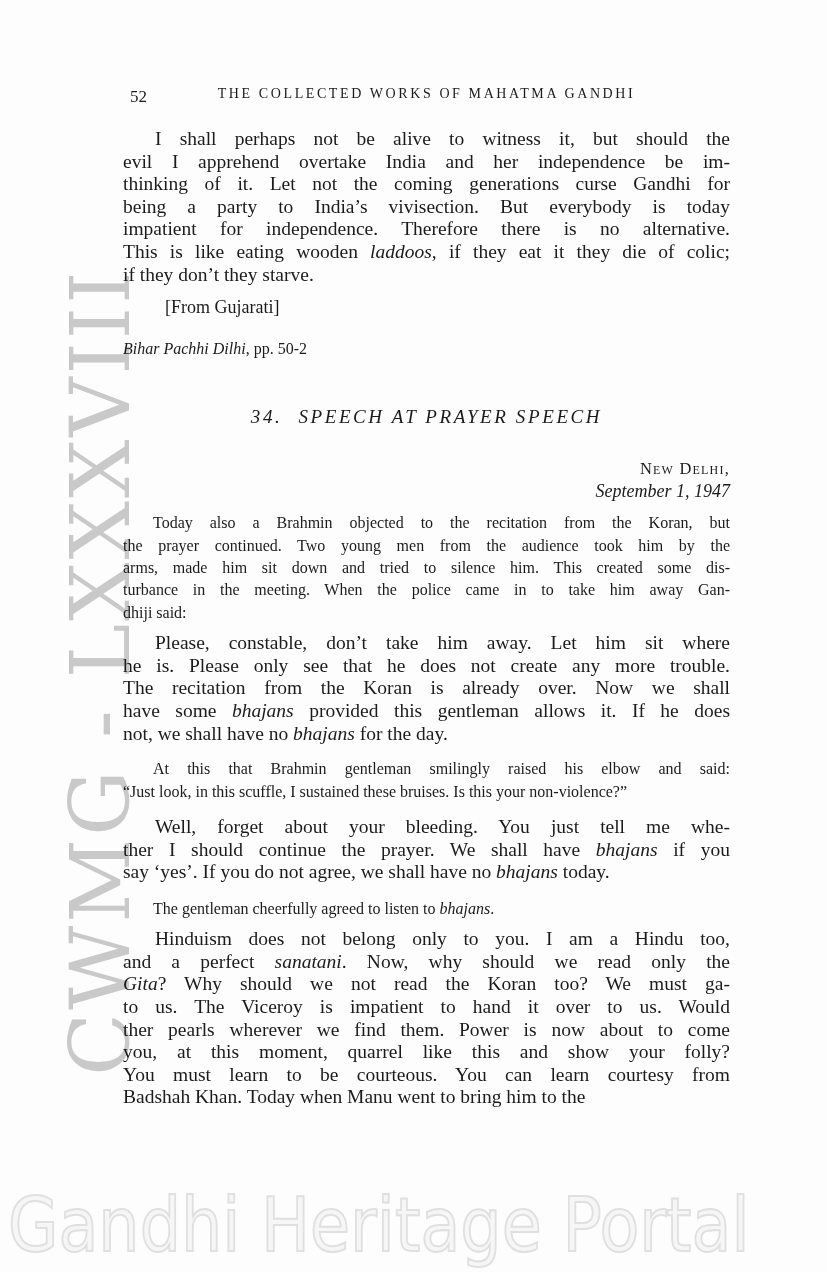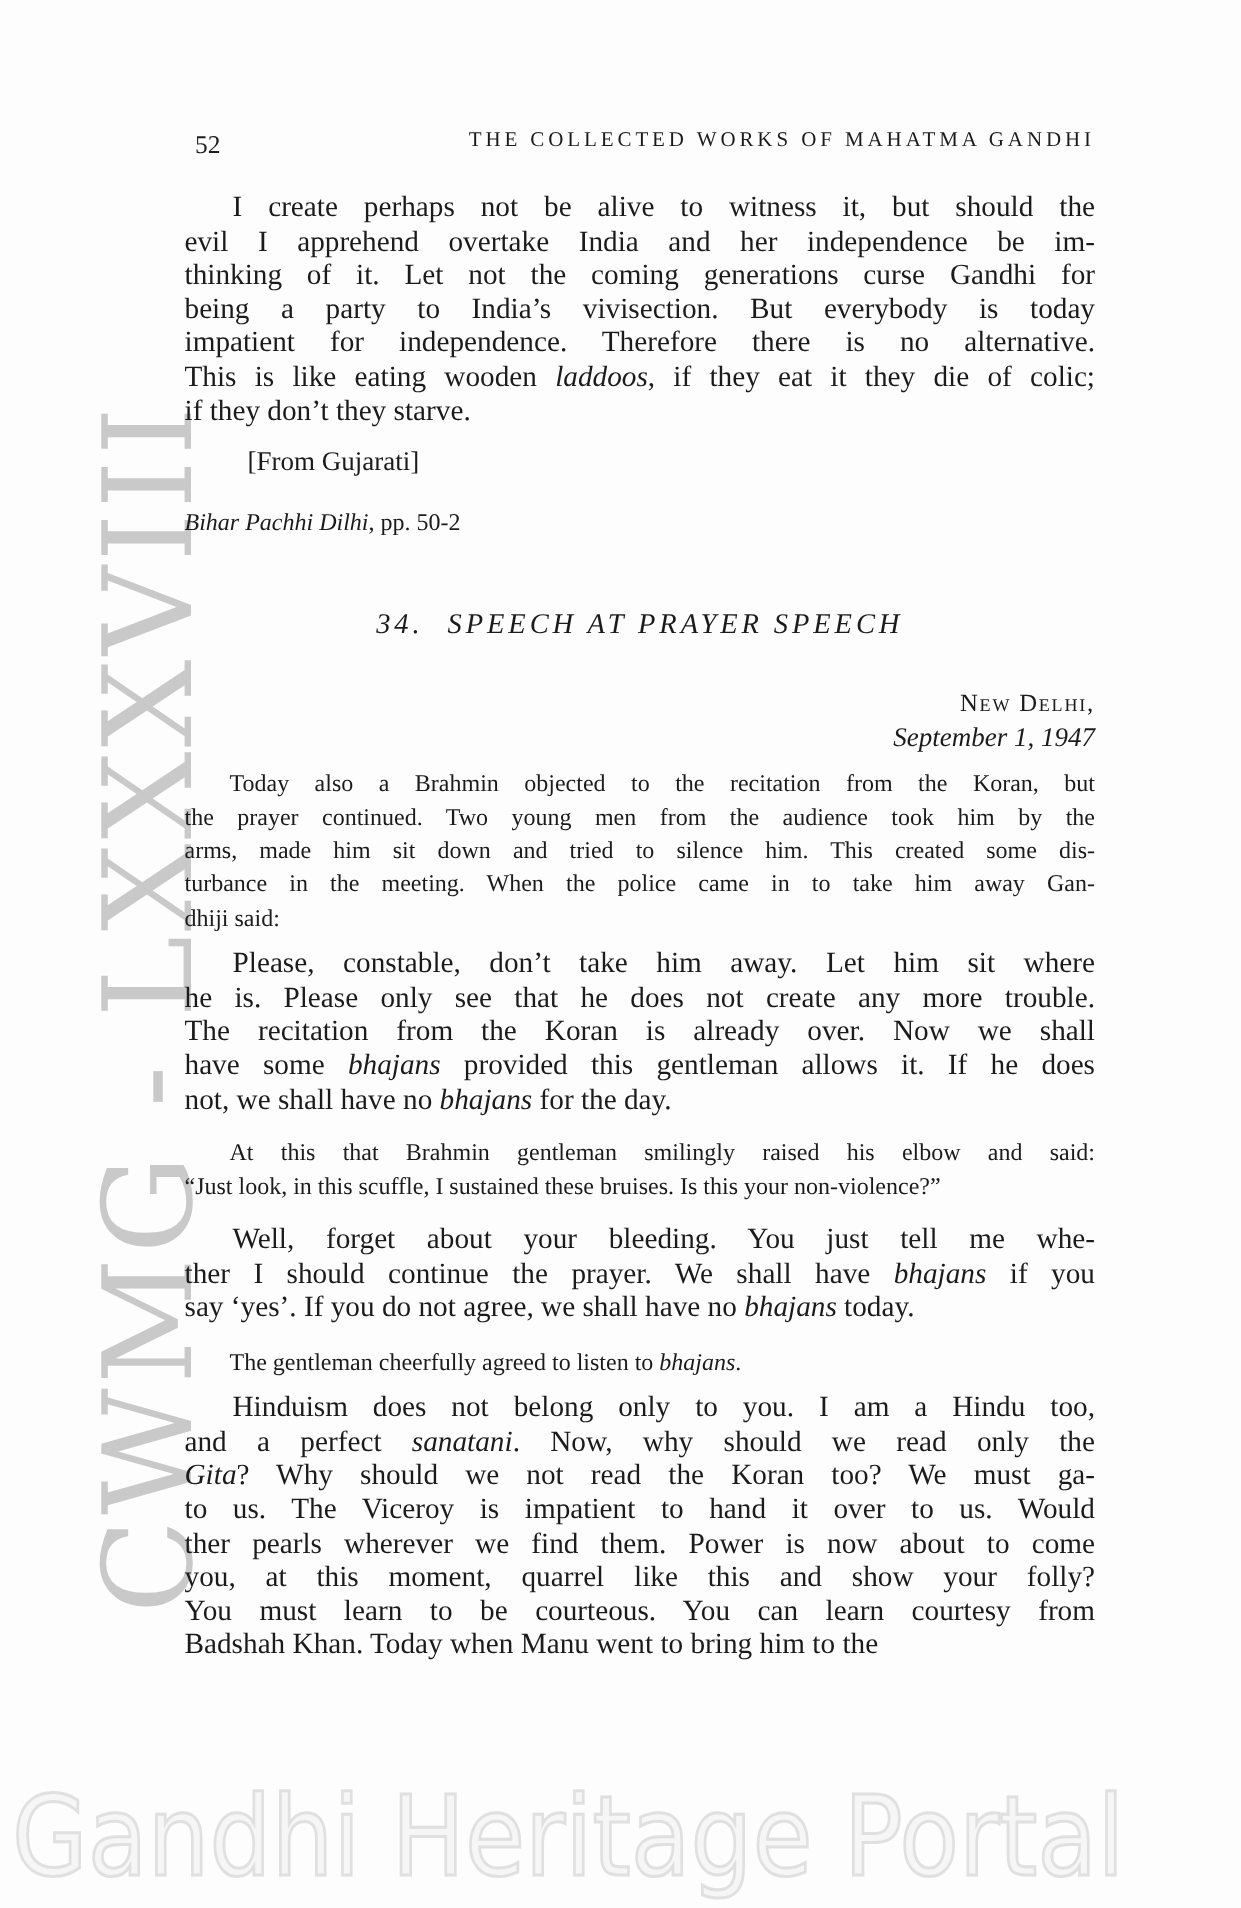--- a/index.html
+++ b/index.html
@@ -41,21 +41,21 @@
   
   .content {
     position: absolute;
     left: 123px; top: 0;
     width: 607px;
     z-index: 1;
   }
   .runhead { position: relative; margin-top: 86px; height: 21px; }
   .pagenum { position: absolute; left: 7px; top: 1px; font-size: 17px; }
   .runtitle {
-    display: block; text-align: right;
+    display: block; text-align: center;
     font-size: 14px; letter-spacing: 2.6px;
     font-weight: 500;
   }
 
   .para { margin: 0; }
   .line { text-align: justify; text-align-last: justify; }
   .line.lastline { text-align-last: left; }
   .speech { font-size: 19.5px; line-height: 22.6px; }
   .narr   { font-size: 16px;   line-height: 22.4px; }
   .speech .first { text-indent: 32px; }
@@ -97,21 +97,21 @@
 
   <div class="content">
 
     <div class="runhead">
       <span class="pagenum">52</span>
       <span class="runtitle">THE COLLECTED WORKS OF MAHATMA GANDHI</span>
     </div>
 
     <div class="intro">
         <div class="para speech">
-          <div class="line first"><span>I create perhaps not be alive to witness it, but should the</span></div>
+          <div class="line first"><span>I shall perhaps not be alive to witness it, but should the</span></div>
           <div class="line"><span>evil I apprehend overtake India and her independence be im-</span></div>
           <div class="line"><span>thinking of it. Let not the coming generations curse Gandhi for</span></div>
           <div class="line"><span>being a party to India’s vivisection. But everybody is today</span></div>
           <div class="line"><span>impatient for independence. Therefore there is no alternative.</span></div>
           <div class="line"><span>This is like eating wooden </span><span class="it">laddoos</span><span>, if they eat it they die of colic;</span></div>
           <div class="line lastline"><span>if they don’t they starve.</span></div>
         </div>
       </div>
 
     <div class="from-note">[From Gujarati]</div>

